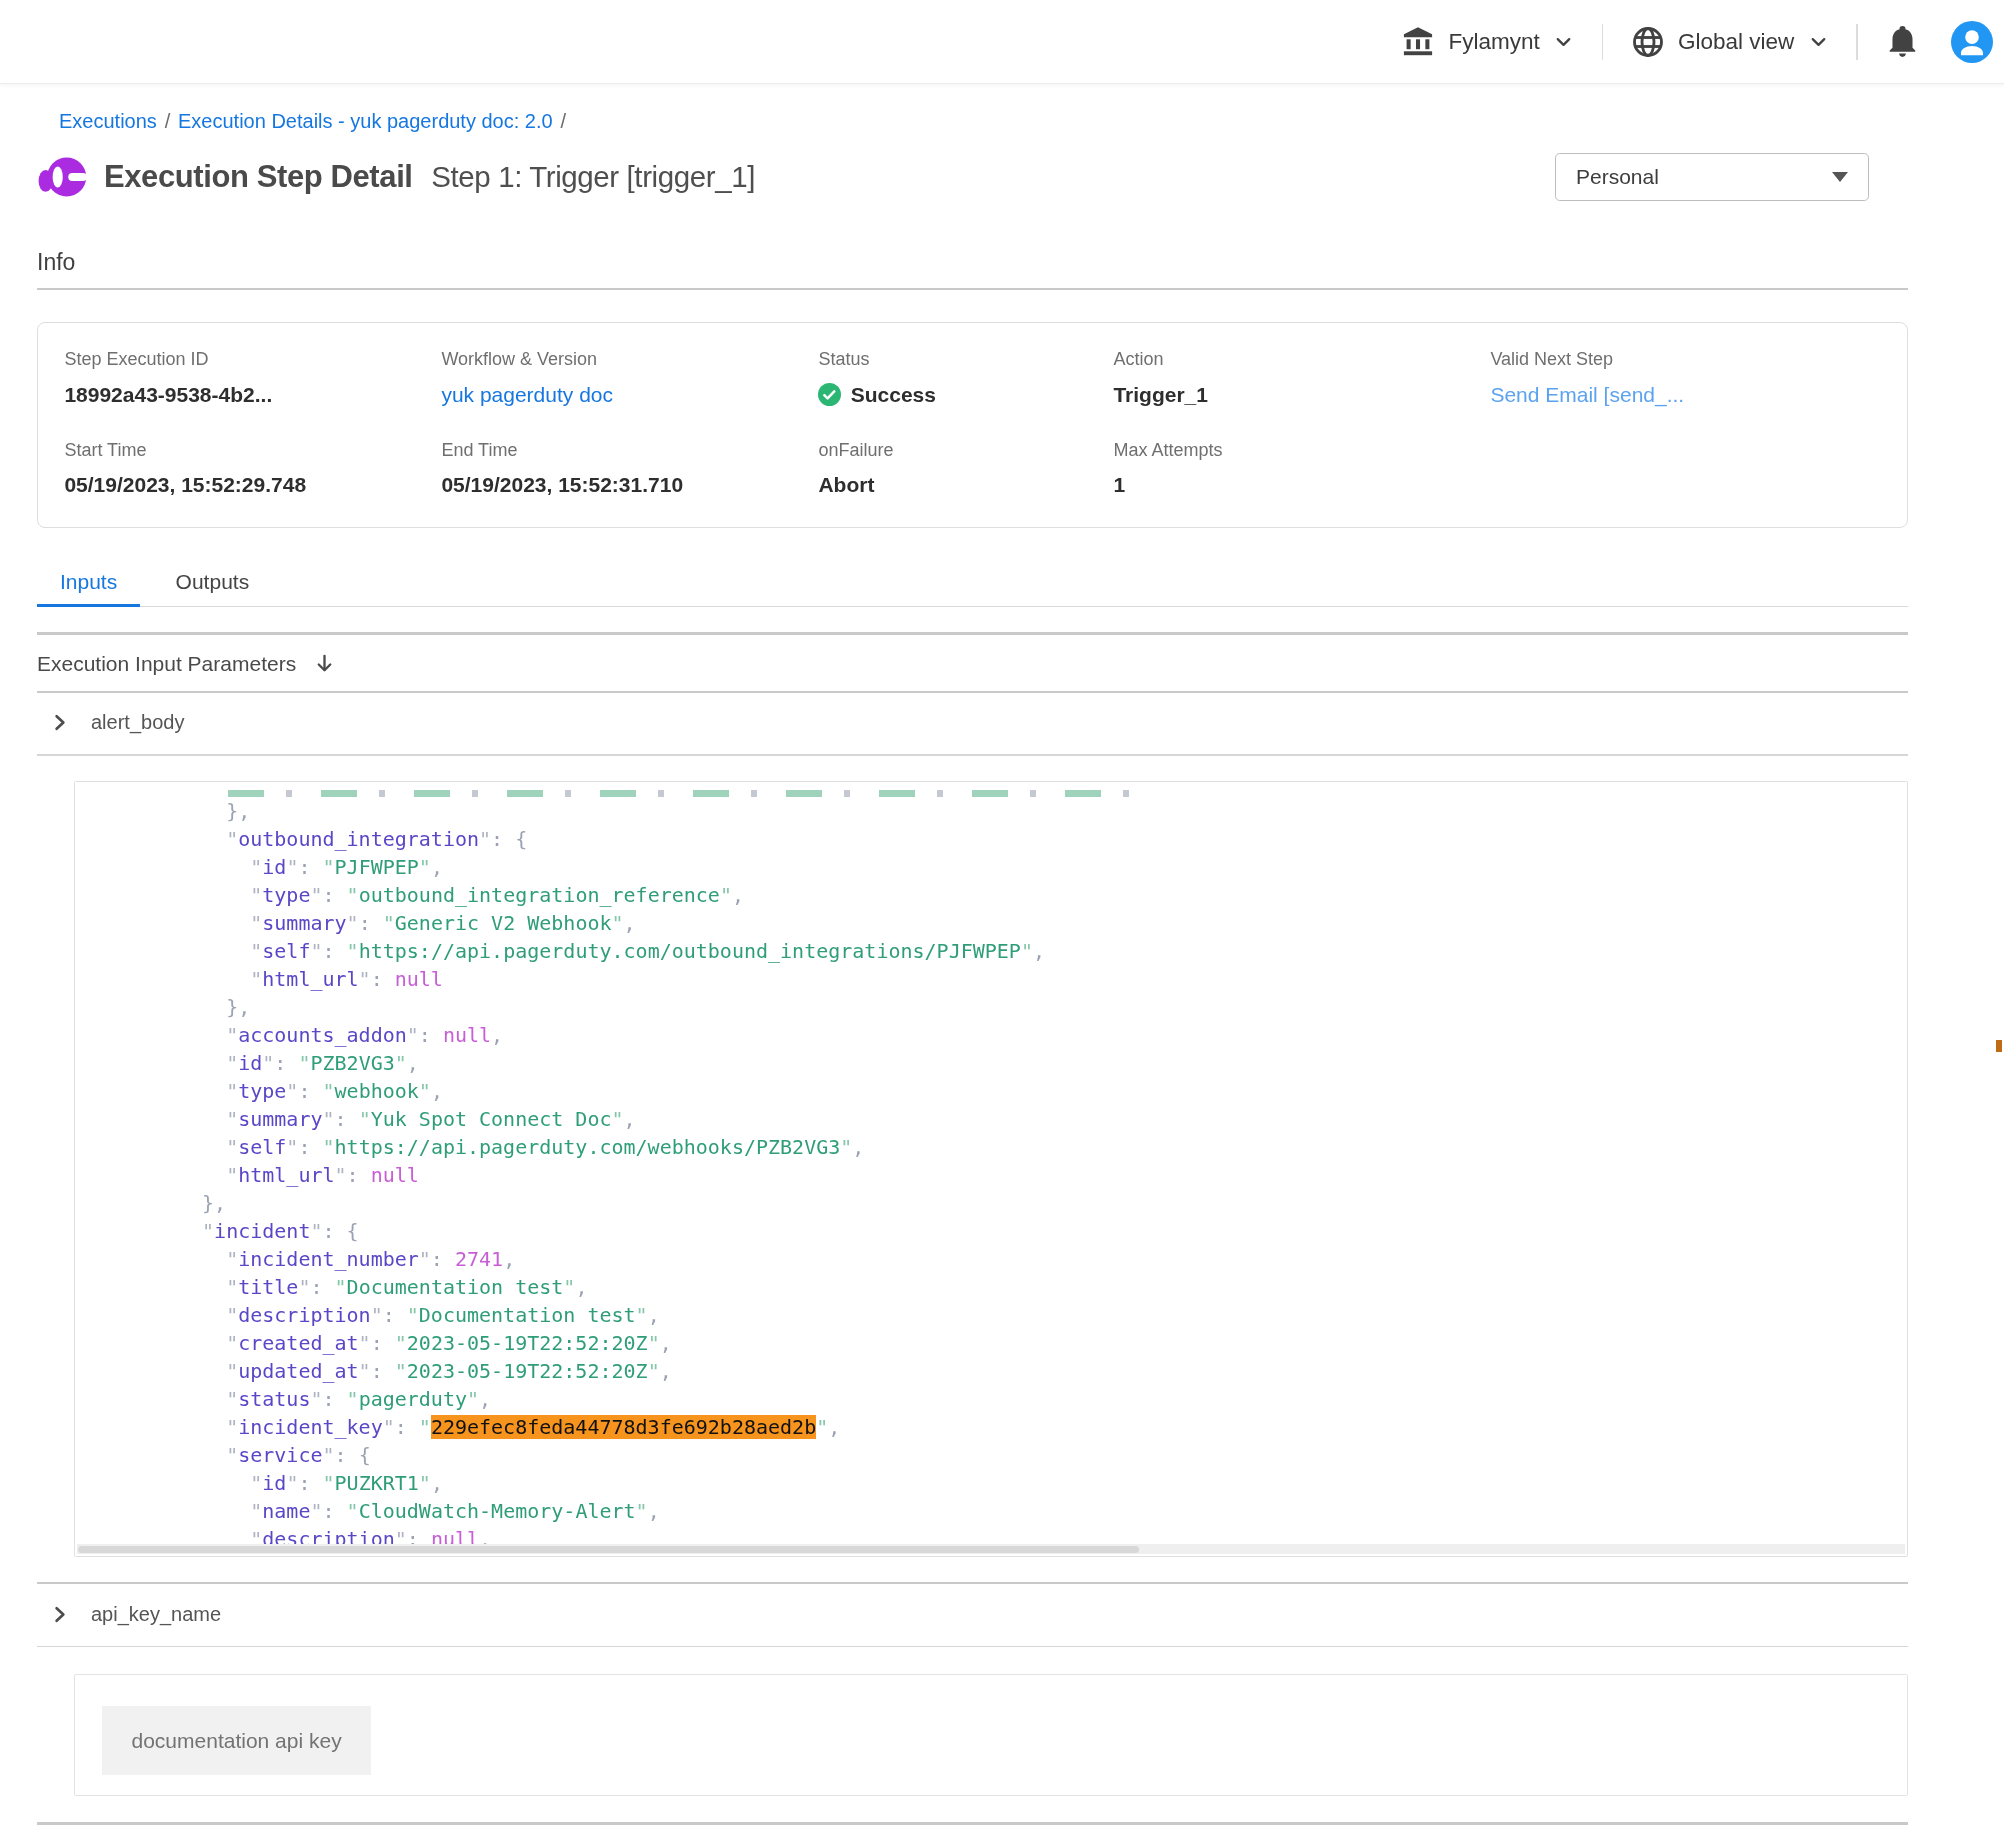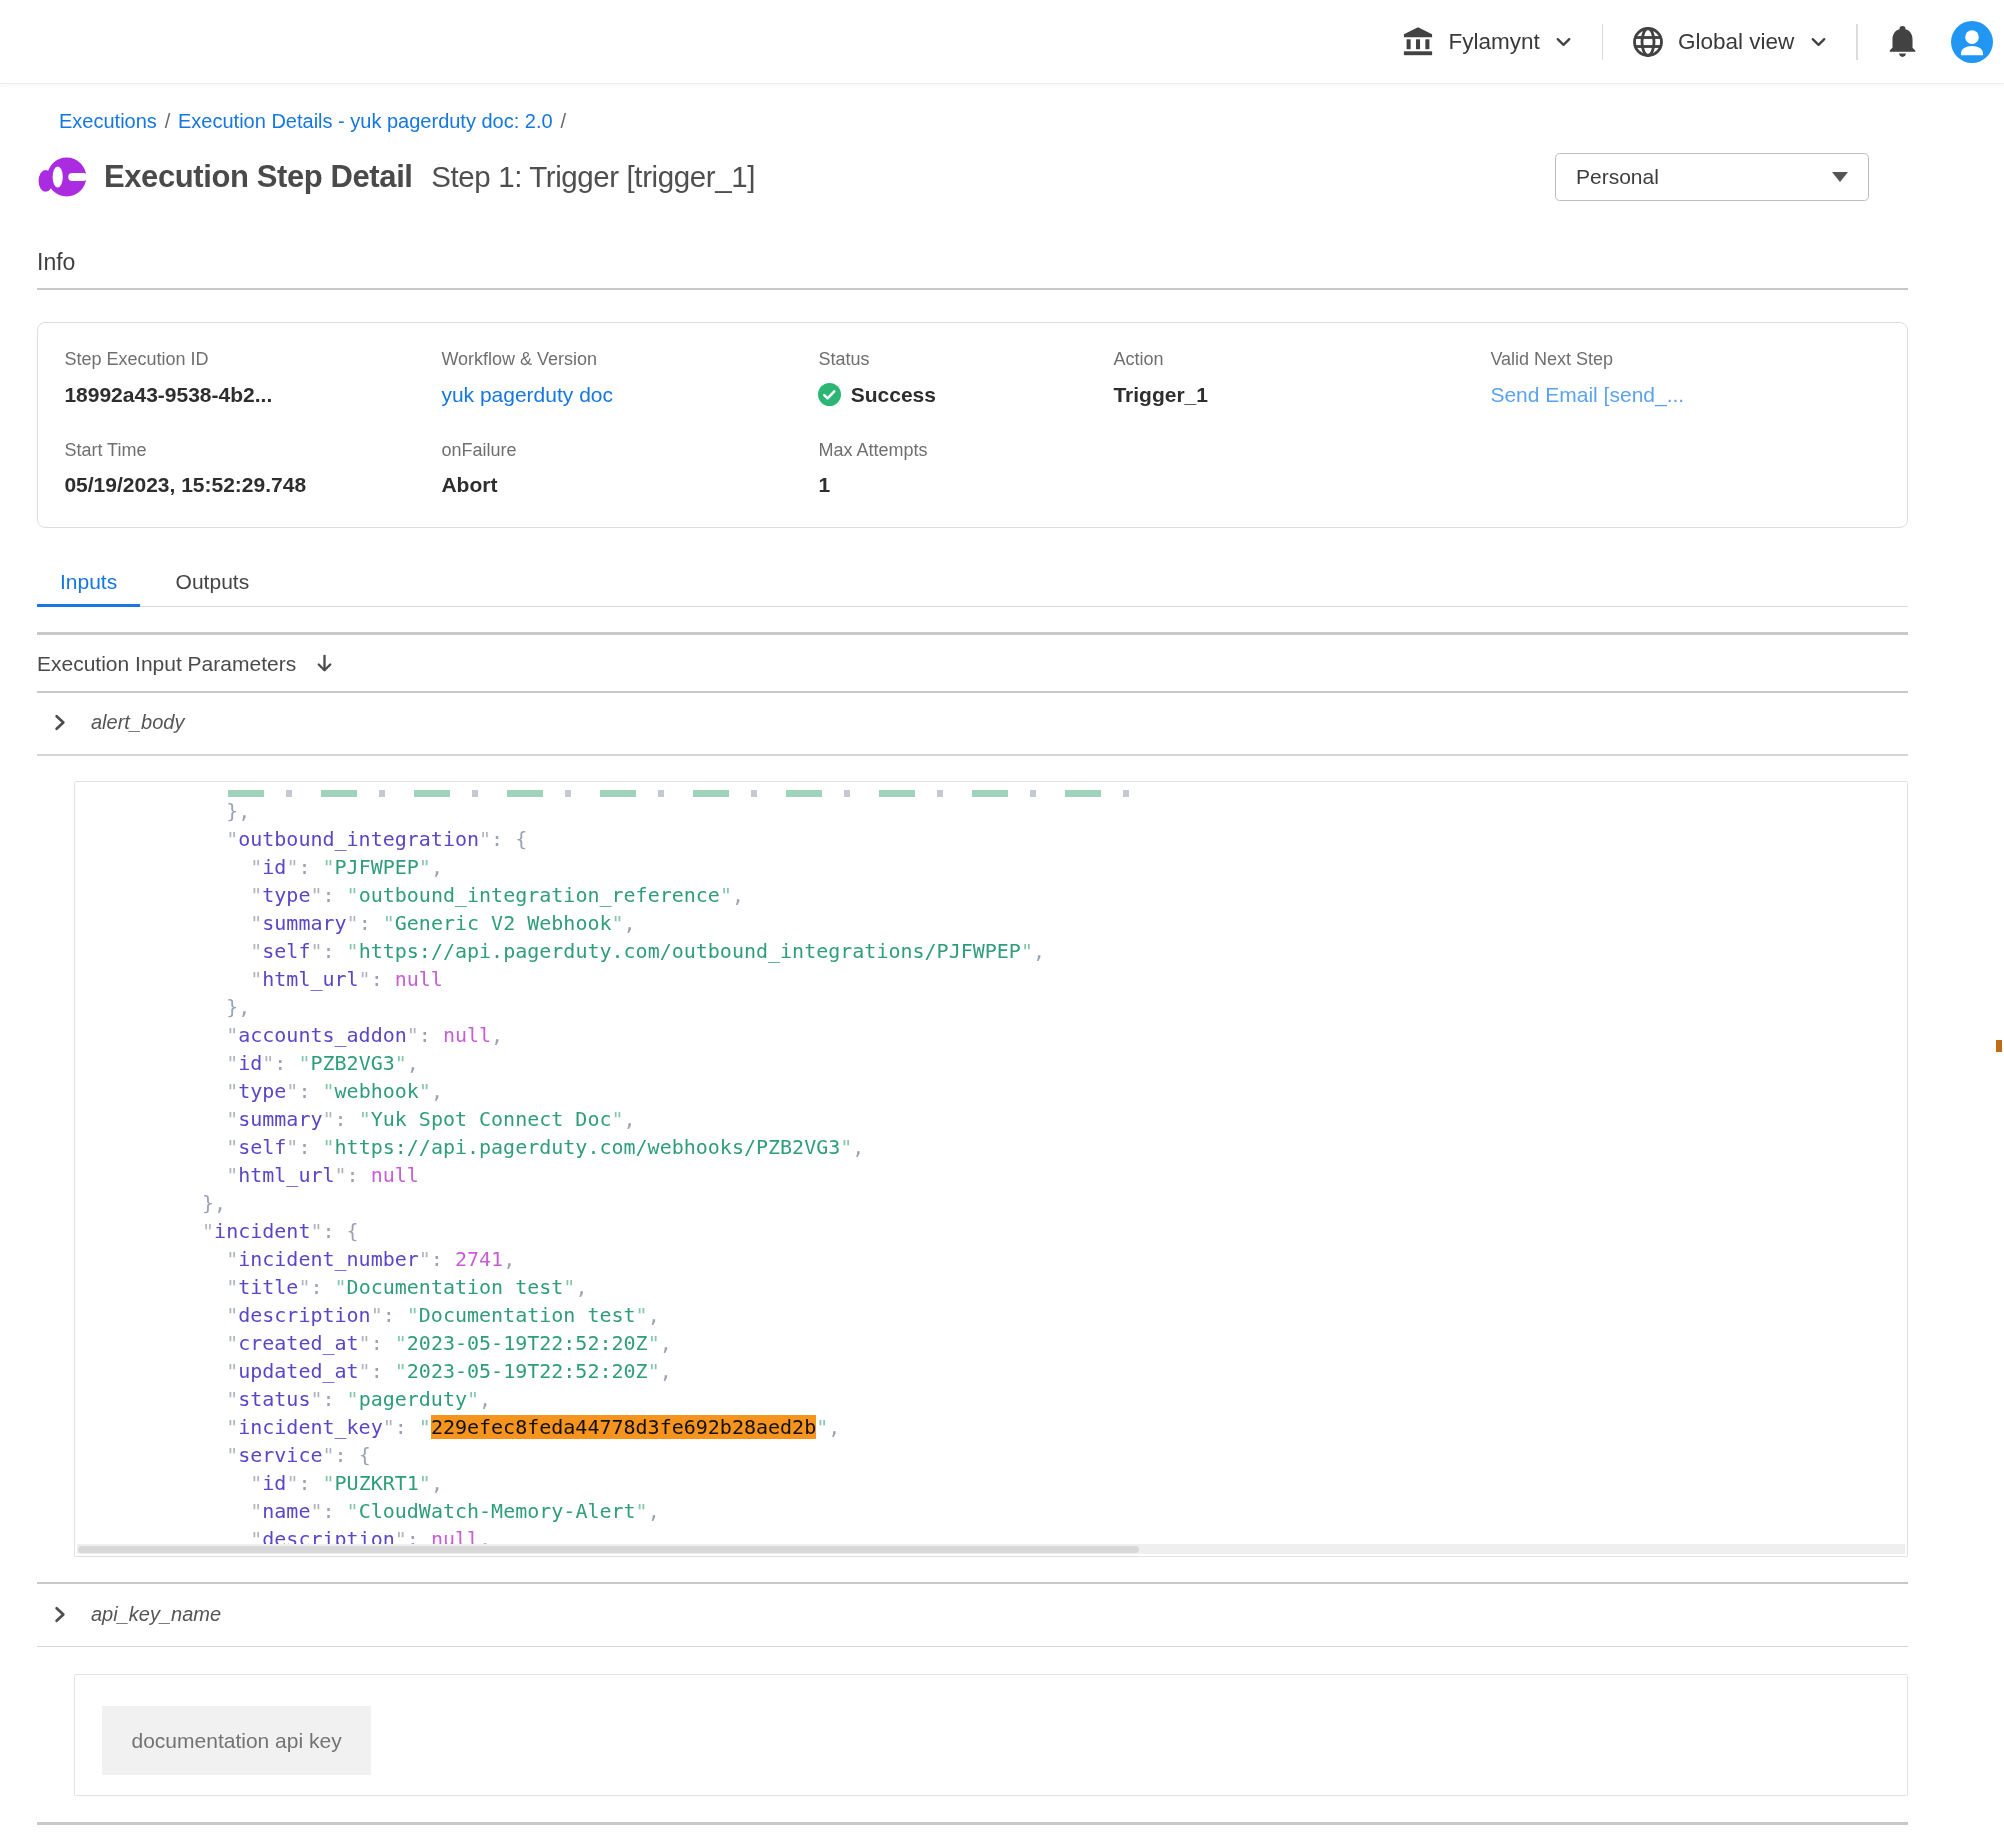--- a/index.html
+++ b/index.html
@@ -43,21 +43,21 @@
   .cell .val.link.light { color:#5ba3f0; }
   .cell .val.status { display:flex; align-items:center; gap:9.3px; }
 
   
   .tabs { margin-top:33px; display:flex; border-bottom:0.8px solid #d9d9d9; }
   .tab { position:relative; padding:9.3px 23px 12.4px; font-size:21px; color:#454545; cursor:pointer; margin-right:12.4px; }
   .tab.active { color:#1677e0; }
   .tab.active::after { content:''; position:absolute; left:0; right:0; bottom:-0.8px; height:3.1px; background:#1677e0; }
 
   .param-head { display:flex; align-items:center; gap:17px; padding:17px 0 15.5px; font-size:21px; color:#4a4a4a; }
-  .param-row { display:flex; align-items:center; gap:20px; padding:18.7px 0 20px 11px; font-size:20px; color:#555; cursor:pointer;font-style:italic; }
+  .param-row { display:flex; align-items:center; gap:20px; padding:18.7px 0 20px 11px; font-size:20px; color:#555; cursor:pointer; }
   .chev { display:inline-flex; }
 
   
   .code-card { margin-top:25px; margin-left:37px; border:1.6px solid #e0e0e0; border-radius:1.6px; height:776px; overflow:hidden;
                position:relative; padding:4.7px 0 0 18.7px; background:#fff; }
   .code-line { height:28px; line-height:28px; font-family:"DejaVu Sans Mono",monospace; font-size:20px; white-space:pre; }
   .code-line .ws { }
   .code-line .k  { color:#5a47c7; }
   .code-line .qk { color:#aeb4c0; }
   .code-line .s  { color:#2f9e78; }
@@ -182,20 +182,24 @@
           <div class="lbl">Action</div>
           <div class="val">Trigger_1</div>
         </div>
         <div class="cell">
           <div class="lbl">Valid Next Step</div>
           <div class="val link light">Send Email [send_...</div>
         </div>
         <div class="cell">
           <div class="lbl">Start Time</div>
           <div class="val">05/19/2023, 15:52:29.748</div>
+        </div>
+        <div class="cell">
+          <div class="lbl">End Time</div>
+          <div class="val">05/19/2023, 15:52:31.710</div>
         </div>
         <div class="cell">
           <div class="lbl">onFailure</div>
           <div class="val">Abort</div>
         </div>
         <div class="cell">
           <div class="lbl">Max Attempts</div>
           <div class="val">1</div>
         </div>
         <div class="cell">

